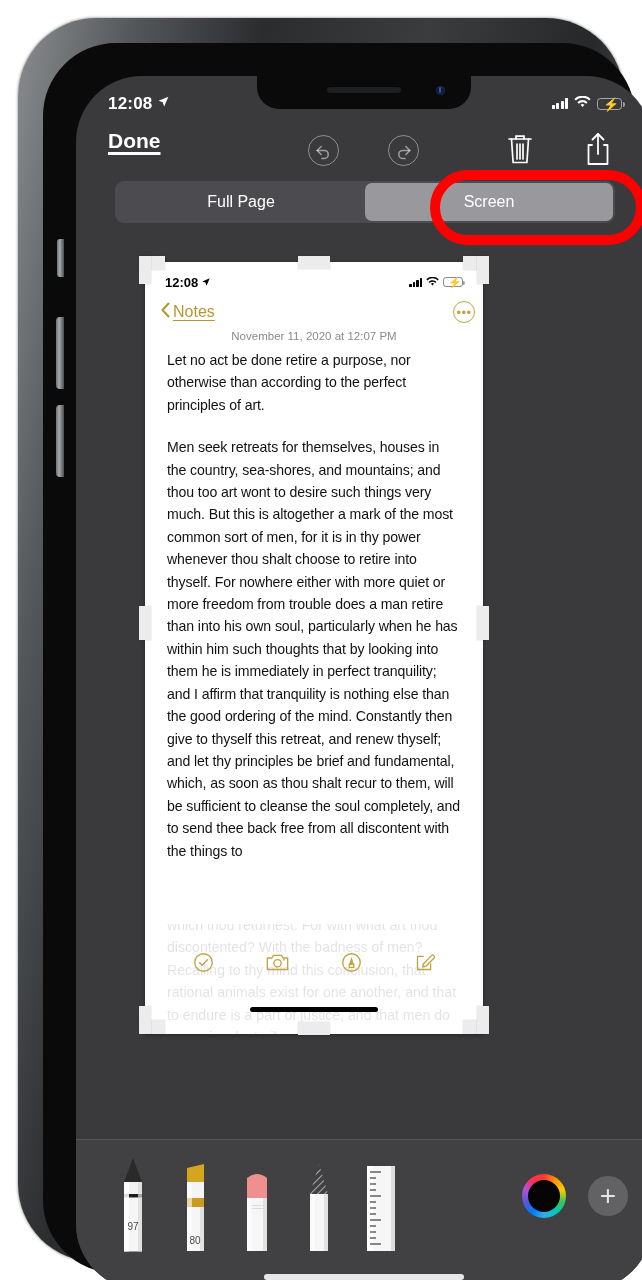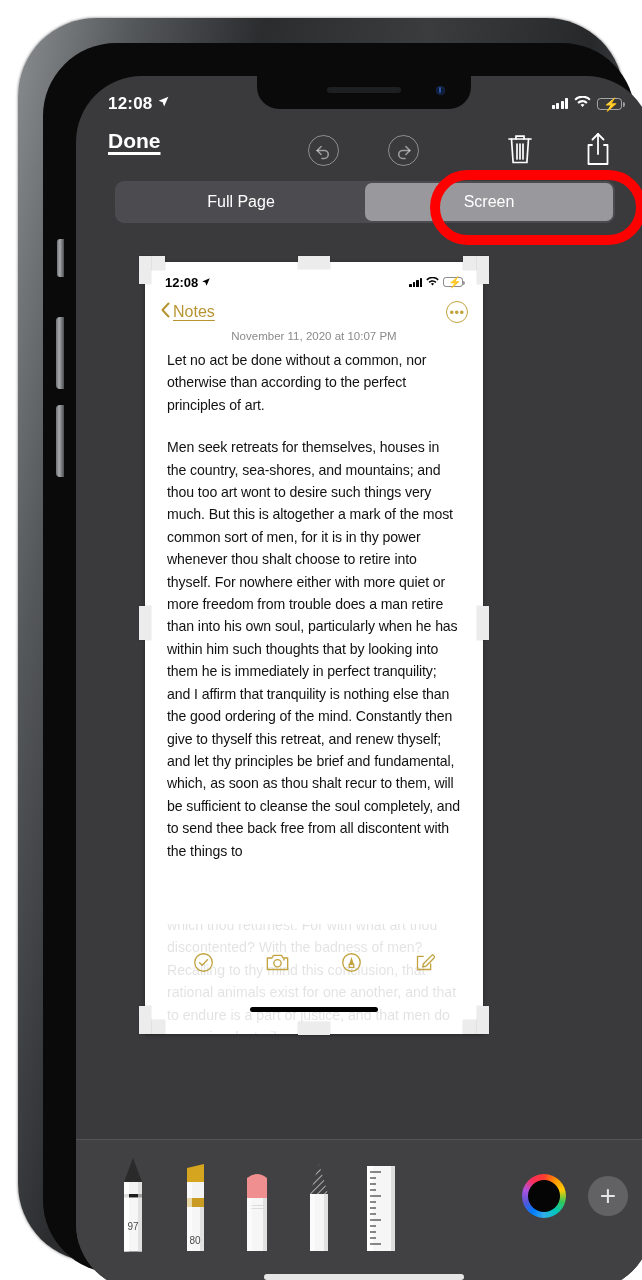--- a/index.html
+++ b/index.html
@@ -186,21 +186,21 @@
   .s-bars i:nth-child(3){height:6.8px}.s-bars i:nth-child(4){height:9px}
   .s-batt{position:relative;width:20px;height:10px;border:1.1px solid rgba(0,0,0,.45);
     border-radius:3px;padding:1px;}
   .s-batt::after{content:"";position:absolute;right:-3px;top:3px;width:1.8px;height:4px;
     background:rgba(0,0,0,.4);border-radius:0 2px 2px 0;}
   .s-batt .fill{width:70%;height:100%;background:#34c759;border-radius:1.6px;}
   .s-bolt{position:absolute;left:4px;top:-2px;font-size:11px;color:#000;line-height:12px;}
 
   .s-nav {
     display: flex; align-items: center; justify-content: space-between;
-    padding: 6px 15px 2px 16px;
+    padding: 6px 8px 2px 16px;
   }
   .s-back { display:flex; align-items:center; gap:3px; color:#b79432; font-size:16px; }
   .s-back .lbl { text-decoration: underline; text-underline-offset: 3px; }
   .s-more {
     width: 22px; height: 22px; border-radius: 50%;
     border: 1.6px solid #c2a33f; color: #c2a33f;
     display:flex; align-items:center; justify-content:center;
     font-size: 13px; line-height: 1; letter-spacing: .5px;
   }
   .s-date { text-align:center; color:#8a8a8e; font-size:11.5px; margin: 5px 0 7px; }
@@ -393,24 +393,24 @@
                 <span>
                   <svg width="9" height="16" viewBox="0 0 9 16" fill="none" stroke="#b79432" stroke-width="2" stroke-linecap="round" stroke-linejoin="round">
                     <polyline points="7.5,1.5 1.5,8 7.5,14.5"></polyline>
                   </svg>
                 </span>
                 <span class="lbl">Notes</span>
               </div>
               <div class="s-more">•••</div>
             </div>
 
-            <div class="s-date">November 11, 2020 at 10:07 PM</div>
+            <div class="s-date">November 11, 2020 at 12:07 PM</div>
 
             <div class="s-body">
-              <p>Let no act be done without a common, nor otherwise than according to the perfect principles of art.</p>
+              <p>Let no act be done retire a purpose, nor otherwise than according to the perfect principles of art.</p>
               <p>Men seek retreats for themselves, houses in the country, sea-shores, and mountains; and thou too art wont to desire such things very much. But this is altogether a mark of the most common sort of men, for it is in thy power whenever thou shalt choose to retire into thyself. For nowhere either with more quiet or more freedom from trouble does a man retire than into his own soul, particularly when he has within him such thoughts that by looking into them he is immediately in perfect tranquility; and I affirm that tranquility is nothing else than the good ordering of the mind. Constantly then give to thyself this retreat, and renew thyself; and let thy principles be brief and fundamental, which, as soon as thou shalt recur to them, will be sufficient to cleanse the soul completely, and to send thee back free from all discontent with the things to</p>
             </div>
 
             <div class="s-fade">
               <div class="s-fadetext">which thou returnest. For with what art thou discontented? With the badness of men? Recalling to thy mind this conclusion, that rational animals exist for one another, and that to endure is a part of justice, and that men do wrong involuntarily</div>
               <div class="s-fade-mask"></div>
             </div>
 
             <div class="s-tools">
               <span>

